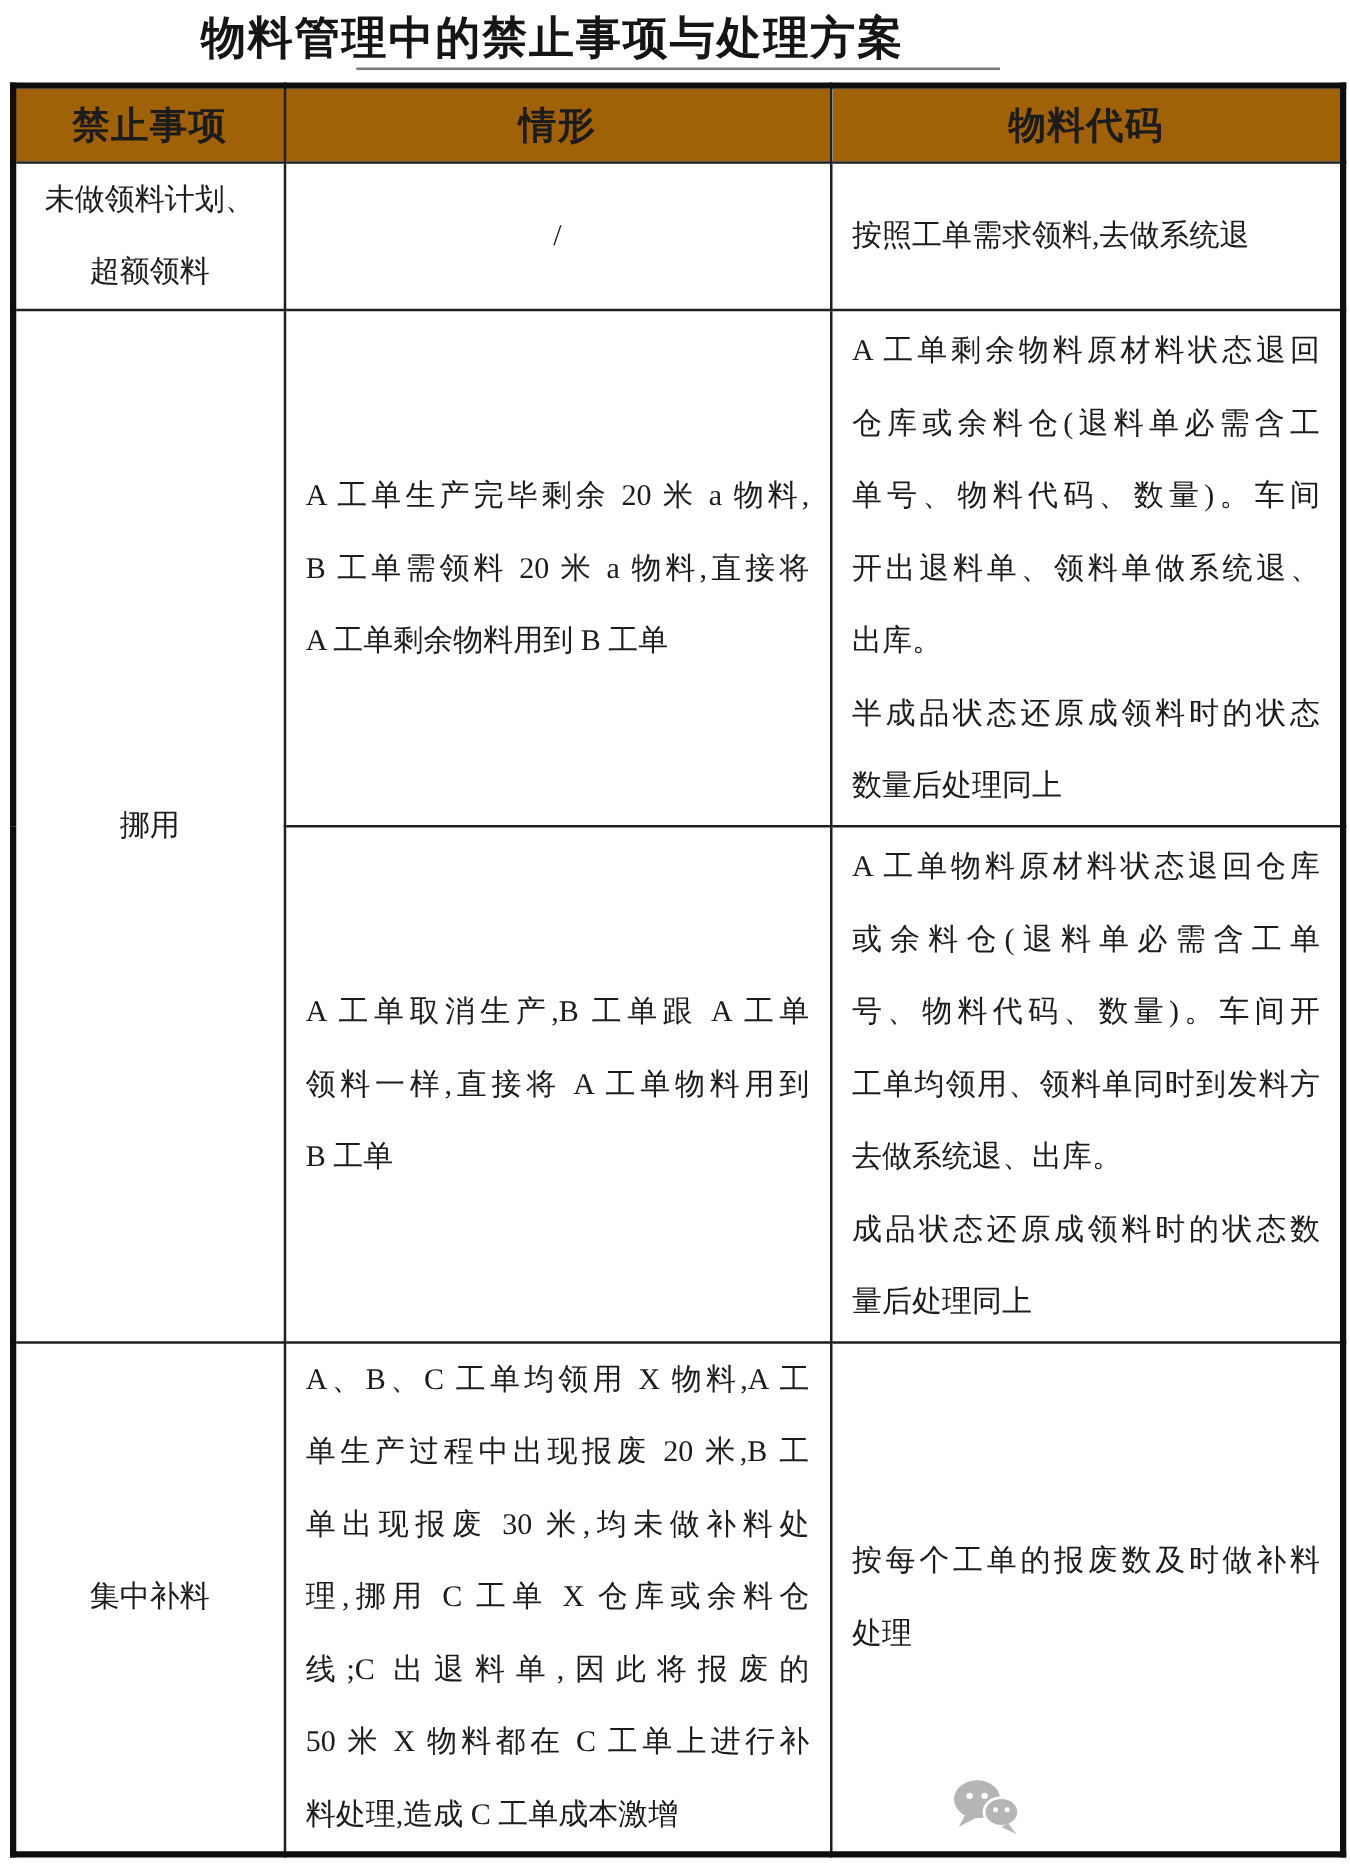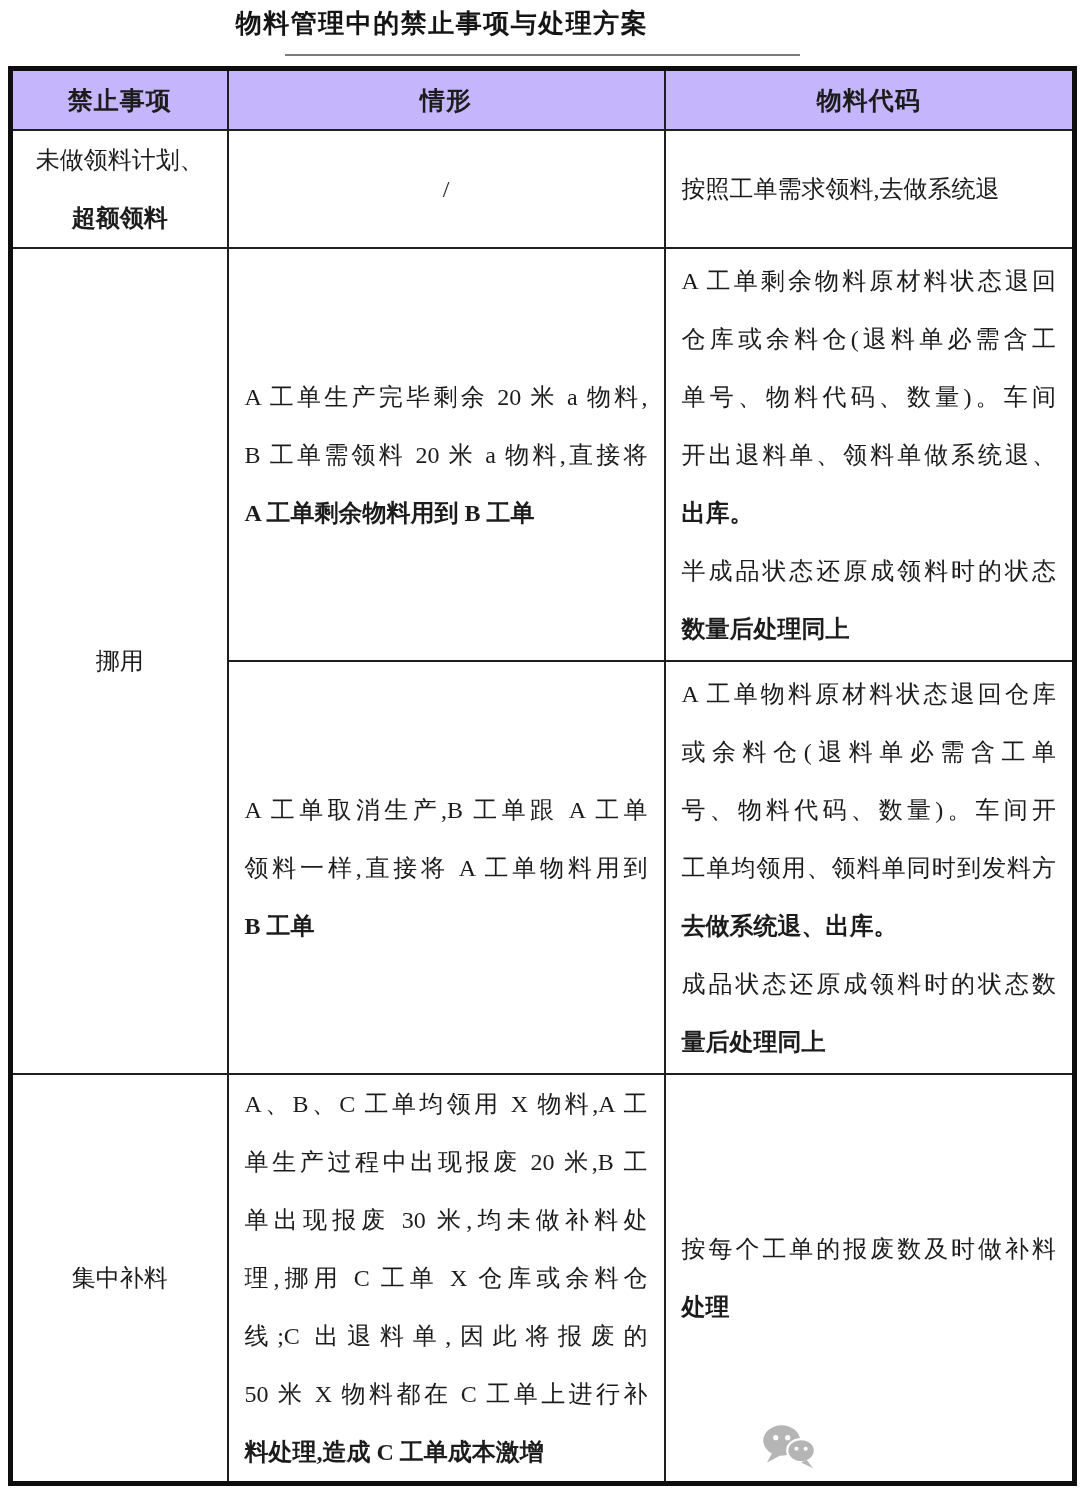--- a/index.html
+++ b/index.html
@@ -3,49 +3,49 @@
 <meta charset="utf-8">
 <style>
   html,body{margin:0;padding:0;}
   body{
     width:1080px;height:1497px;background:#ffffff;position:relative;
     font-family:"Liberation Serif","DejaVu Serif",serif;color:#1c1c1c;
     overflow:hidden;
   }
   .page-title{
     position:absolute;top:6px;left:0;width:884px;text-align:center;
-    font-size:26px;font-weight:bold;letter-spacing:1.5px;color:#151515;
+    font-size:36px;font-weight:bold;letter-spacing:1.5px;color:#151515;
   }
   .title-underline{
     position:absolute;top:54px;left:285px;width:515px;height:2px;background:#7a7a7a;
   }
   table.doc-table{
     position:absolute;top:66px;left:8px;width:1064px;
     border-collapse:collapse;table-layout:fixed;
     border:5px solid #0e0e0e;
   }
   .doc-table th,.doc-table td{
     border:2px solid #1f1f1f;
     padding:0 16px;
     vertical-align:middle;
     font-size:24px;
     overflow:hidden;
   }
   .doc-table th{
-    background:#c4b5fd;
+    background:#a16207;
     height:58px;
-    font-size:25px;font-weight:bold;text-align:center;
+    font-size:30px;font-weight:bold;text-align:center;
     letter-spacing:1px;
   }
   .h-r1{height:111px;}
   .h-sub{height:411px;}
   .h-r3{height:403px;}
   .c-center{text-align:center;padding:0 6px;}
   .line{line-height:58px;text-align:justify;text-align-last:justify;}
-  .line.plast{text-align:left;text-align-last:left;font-weight:bold;}
+  .line.plast{text-align:left;text-align-last:left;}
   .c-center .line,.c-center .line.plast{text-align:left;text-align-last:center;}
   .single{line-height:58px;}
   .watermark{
     position:absolute;top:1422px;left:762px;height:54px;
     display:flex;align-items:center;gap:10px;z-index:5;
     color:#b5b5b5;
     font-family:"Liberation Sans","DejaVu Sans",sans-serif;
     font-size:30px;letter-spacing:1px;white-space:nowrap;
   }
   .wm-icon{flex:0 0 auto;}

